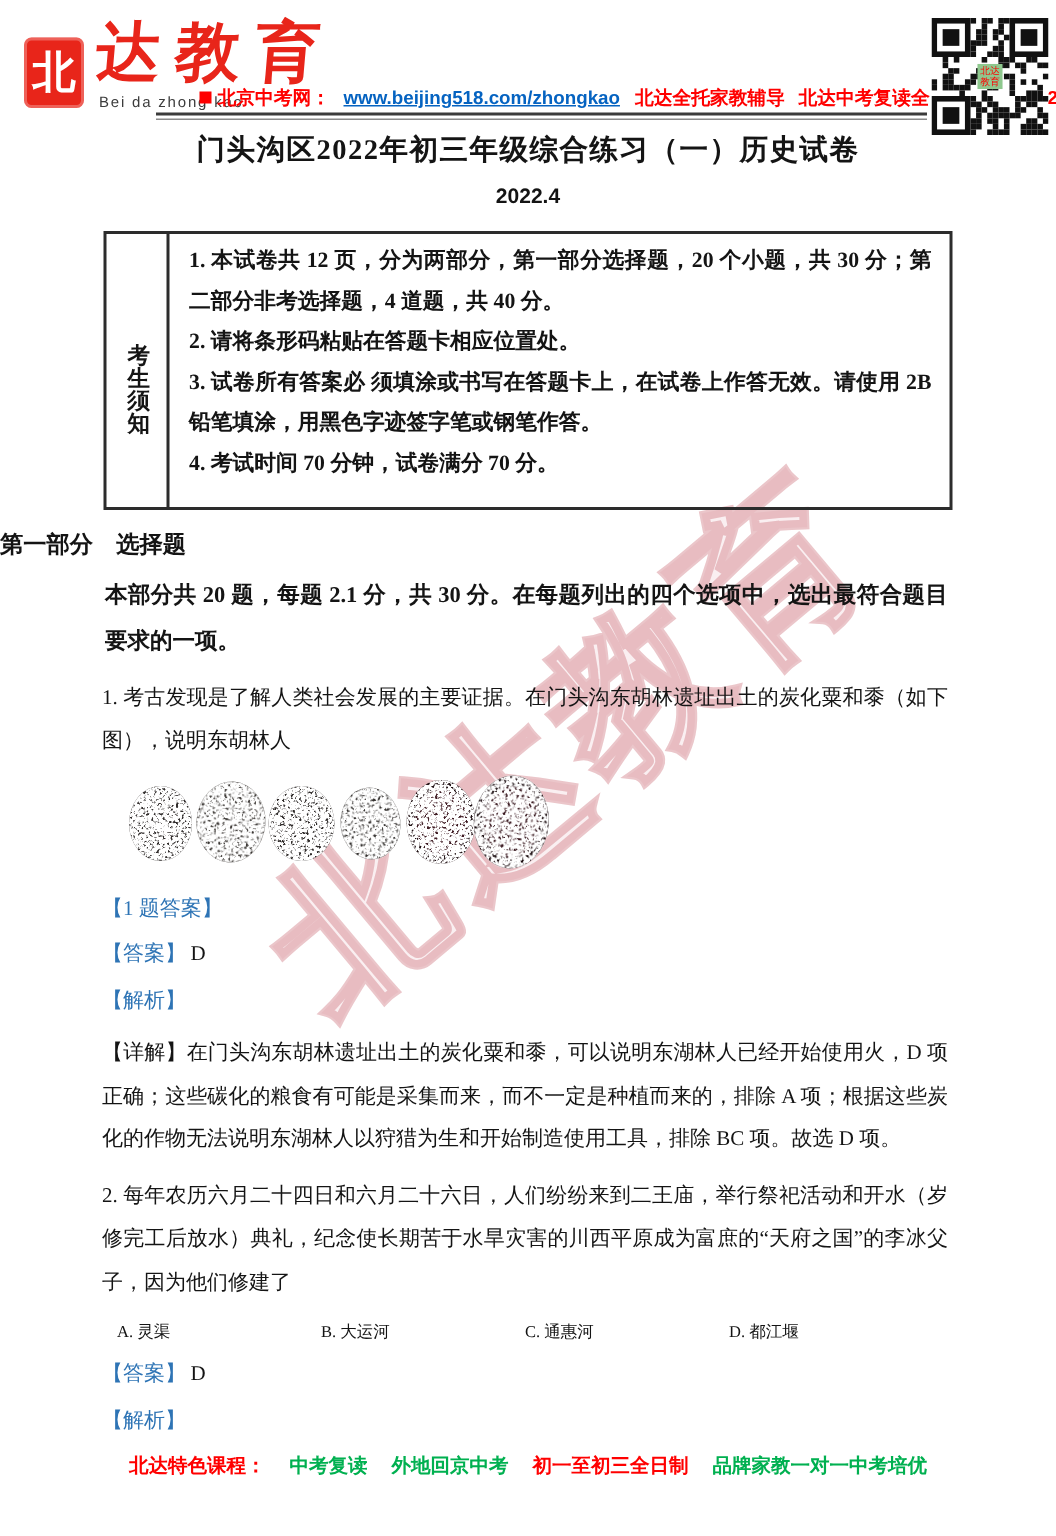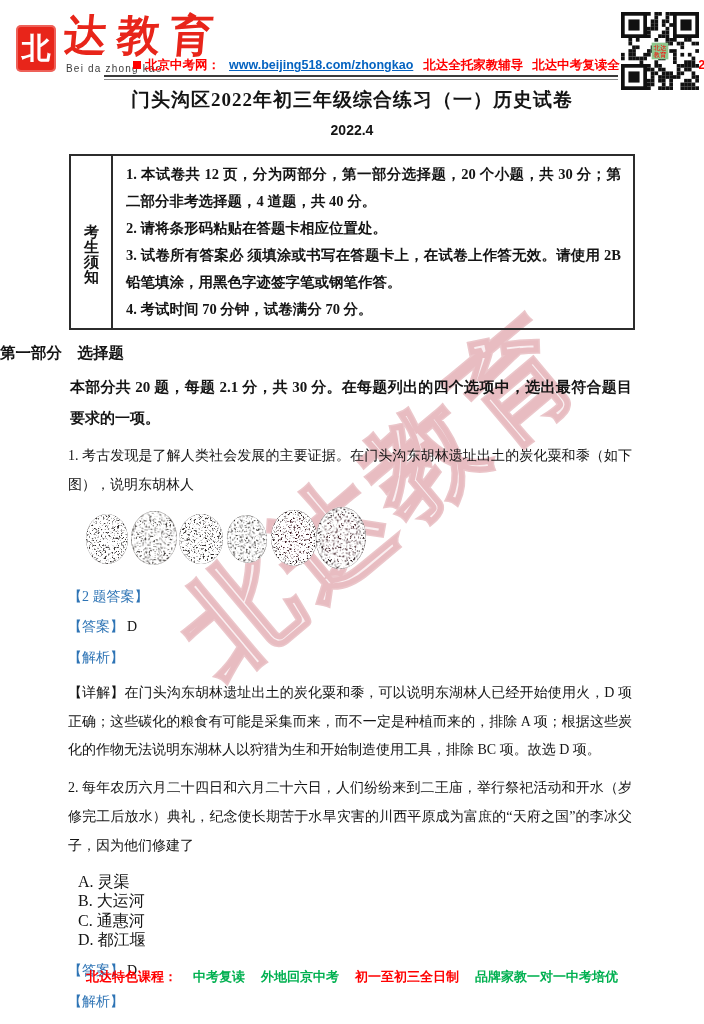--- a/index.html
+++ b/index.html
@@ -35,36 +35,36 @@
   
   .title{margin:3px 0 0;text-align:center;font-size:19px;font-weight:bold;letter-spacing:1px;}
   .date{margin:9px 0 16px;text-align:center;font-size:14px;font-weight:bold;
         font-family:"Liberation Sans",sans-serif;}
 
   
   .notice{display:flex;width:566px;margin:11px auto 0;border:2px solid #2c2c2c;box-sizing:border-box;}
   .notice-label{width:40px;border-right:2px solid #2c2c2c;display:flex;align-items:center;justify-content:center;}
   .notice-label span{writing-mode:vertical-lr;text-orientation:upright;letter-spacing:15px;
         font-size:15px;font-weight:bold;}
-  .notice-body{flex:1;padding:5px 12px 5px 13px;font-size:14.5px;font-weight:bold;line-height:1.86;
+  .notice-body{flex:1;padding:5px 12px 15px 13px;font-size:14.5px;font-weight:bold;line-height:1.86;
         text-align:justify;}
   .notice-body p{margin:0;}
 
   
   .part{margin:13px 0 0;font-size:15.5px;font-weight:bold;}
   .intro{margin:8px 72px 0 70px;font-size:15px;font-weight:bold;line-height:2.05;text-align:justify;}
   .stem{margin:9px 72px 0 68px;font-size:14px;line-height:2.05;text-align:justify;}
 
   
   .seeds{margin:5px 0 0 85px;width:290px;height:70px;}
 
   
   .opts2{display:grid;grid-template-columns:277px auto;row-gap:11px;margin:10px 0 0 78px;
         font-size:14px;line-height:1.2;}
-  .opts4{display:flex;margin:12px 0 0 78px;font-size:16px;line-height:1.2;flex-direction:column;}
+  .opts4{display:flex;margin:12px 0 0 78px;font-size:11px;line-height:1.2;}
   .opts4 span{width:136px;}
   .opts4 span:last-child{width:auto;}
 
   
   .mark{margin:14px 0 0 68px;font-size:14px;color:var(--marker,#2e74b5);line-height:1.2;}
   .mark .ans{color:#141414;margin-left:3px;}
   .detail{margin-top:12px;}
 
   
   .foot{position:absolute;left:0;right:0;bottom:38px;text-align:center;font-size:13px;font-weight:bold;
@@ -300,21 +300,21 @@
         </g>
         <g transform="rotate(5 256 32)">
           <ellipse cx="256" cy="33" rx="25" ry="31" fill="#17090c"></ellipse>
           <ellipse cx="256" cy="33" rx="19" ry="24" fill="#4d1f2a" opacity="0.6"></ellipse>
           <ellipse cx="256" cy="33" rx="25" ry="31" fill="#fff" filter="url(#spk)"></ellipse>
         </g>
       </svg>
     </div>
 
 
-    <p class="mark">【2 题答案】</p>
+    <p class="mark">【1 题答案】</p>
     <p class="mark"><span>【答案】</span><span class="ans">D</span></p>
     <p class="mark">【解析】</p>
     <p class="stem detail">【详解】在门头沟东胡林遗址出土的炭化粟和黍，可以说明东湖林人已经开始使用火，D 项正确；这些碳化的粮食有可能是采集而来，而不一定是种植而来的，排除 A 项；根据这些炭化的作物无法说明东湖林人以狩猎为生和开始制造使用工具，排除 BC 项。故选 D 项。</p>
   </div>
 
   <div>
     <p class="stem">2. 每年农历六月二十四日和六月二十六日，人们纷纷来到二王庙，举行祭祀活动和开水（岁修完工后放水）典礼，纪念使长期苦于水旱灾害的川西平原成为富庶的“天府之国”的李冰父子，因为他们修建了</p>
     <div class="opts4">
       <span>A. 灵渠</span>
       <span>B. 大运河</span>

